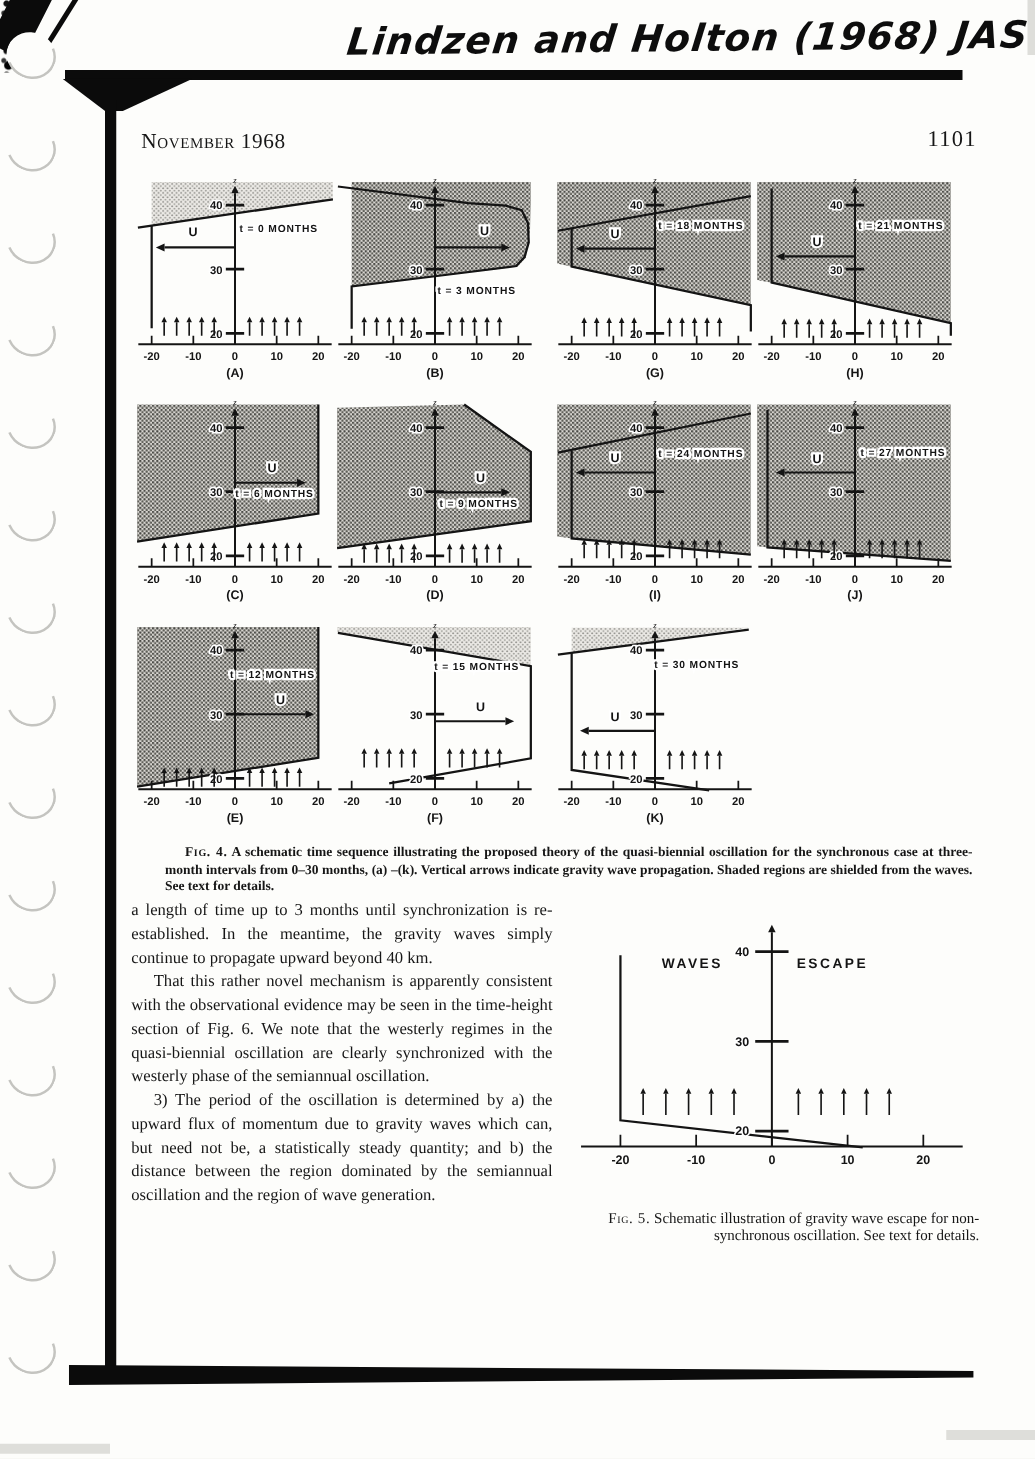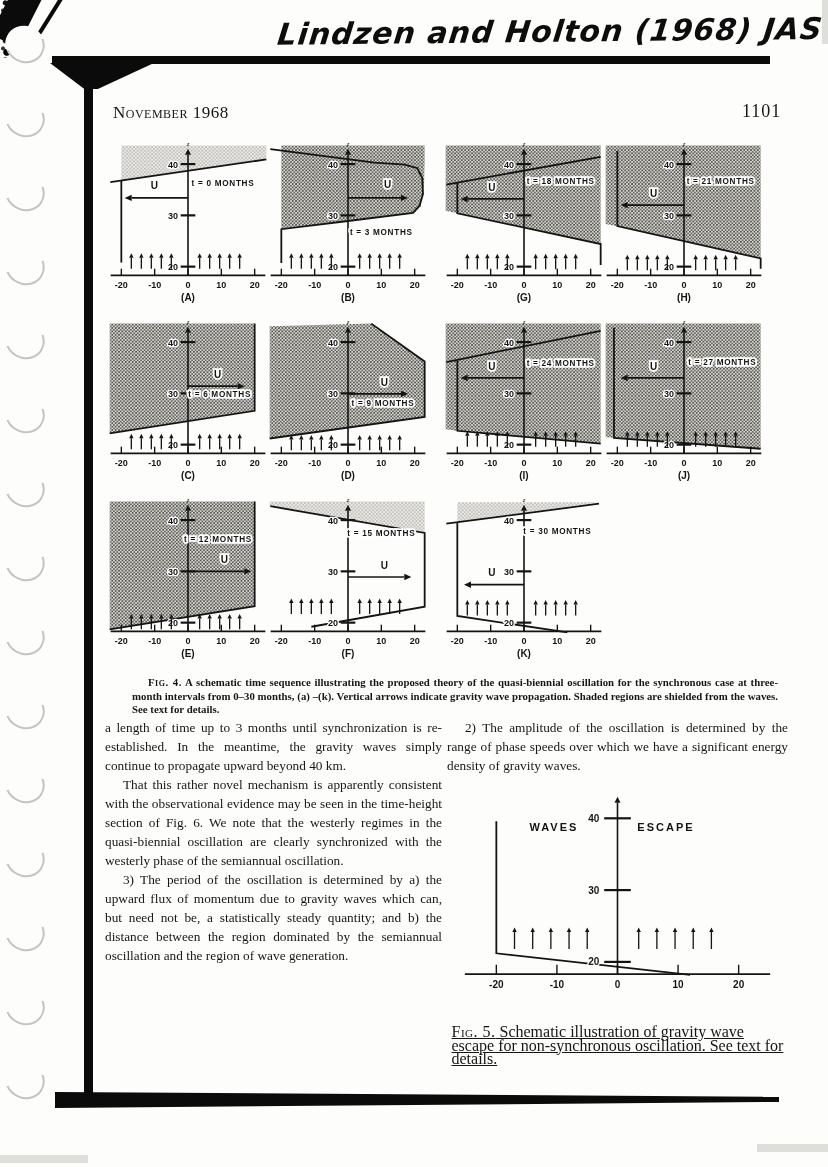--- a/index.html
+++ b/index.html
@@ -43,21 +43,21 @@
   .cap-lead{font-variant:small-caps;letter-spacing:.5px;}
   
   .col{position:absolute;top:718px;text-align:justify;font-size:13.3px;line-height:19px;}
   #col-left{left:105px;width:337px;}
   #col-right{left:447px;width:341px;}
   .col p{margin:0;}
   .col p.indent{text-indent:1.35em;}
   #col-left p:nth-child(4){margin-top:6px;}
   
   #fig5-wrap{margin-top:9px;text-align:center;}
-  #fig5-caption{width:332px;margin:4px auto 0;text-align:left;font-size:16px;line-height:13.5px;text-decoration:underline;}
+  #fig5-caption{width:332px;margin:4px auto 0;text-align:right;font-size:12px;line-height:13.5px;}
   svg text{user-select:none;}
 </style>
 </head>
 <body>
 
 <svg width="0" height="0" style="position:absolute">
   <defs>
     <pattern id="ht-light" width="3.6" height="3.6" patternUnits="userSpaceOnUse">
       <rect width="3.6" height="3.6" fill="#eceae6"></rect>
       <circle cx="0.9" cy="0.9" r="0.75" fill="#8a8a85"></circle>
@@ -656,21 +656,20 @@
     <span class="cap-lead">Fig. 4.</span><span> A schematic time sequence illustrating the proposed theory of the quasi-biennial oscillation for the synchronous case at three-month intervals from 0–30 months, (a) –(k). Vertical arrows indicate gravity wave propagation. Shaded regions are shielded from the waves. See text for details.</span>
   </div>
 
   <div class="col" id="col-left">
     <p>a length of time up to 3 months until synchronization is re-established. In the meantime, the gravity waves simply continue to propagate upward beyond 40 km.</p>
     <p class="indent">That this rather novel mechanism is apparently consistent with the observational evidence may be seen in the time-height section of Fig. 6. We note that the westerly regimes in the quasi-biennial oscillation are clearly synchronized with the westerly phase of the semiannual oscillation.</p>
     <p class="indent">3) The period of the oscillation is determined by a) the upward flux of momentum due to gravity waves which can, but need not be, a statistically steady quantity; and b) the distance between the region dominated by the semiannual oscillation and the region of wave generation.</p>
   </div>
 
   <div class="col" id="col-right">
-    <p class="indent">2) The amplitude of the oscillation is determined by the range of phase speeds over which we have a significant energy density of gravity waves.</p>
     <div id="fig5-wrap">
       <div id="fig5-plot"><svg viewBox="0 0 315 232" width="315" height="232">
             <polyline points="36.34615384615385,37.17948717948717 36.34615384615385,169.28205128205127 230.19230769230768,190.82051282051282" fill="none" stroke="#141414" stroke-width="1.8"></polyline>
             <line x1="4.84615384615385" y1="190.1025641025641" x2="310.1538461538462" y2="190.1025641025641" stroke="#141414" stroke-width="1.6"></line>
             <line x1="36.34615384615385" y1="190.1025641025641" x2="36.34615384615385" y2="180.76923076923077" stroke="#141414" stroke-width="1.4"></line>
             <text x="36.34615384615385" y="204.1025641025641" font-size="10" fill="#141414" font-family="&quot;Liberation Sans&quot;,sans-serif" text-anchor="middle" font-weight="bold">-20</text>
             <line x1="96.92307692307693" y1="190.1025641025641" x2="96.92307692307693" y2="180.76923076923077" stroke="#141414" stroke-width="1.4"></line>
             <text x="96.92307692307693" y="204.1025641025641" font-size="10" fill="#141414" font-family="&quot;Liberation Sans&quot;,sans-serif" text-anchor="middle" font-weight="bold">-10</text>
             <line x1="157.5" y1="190.1025641025641" x2="157.5" y2="180.76923076923077" stroke="#141414" stroke-width="1.4"></line>
             <text x="157.5" y="204.1025641025641" font-size="10" fill="#141414" font-family="&quot;Liberation Sans&quot;,sans-serif" text-anchor="middle" font-weight="bold">0</text>

